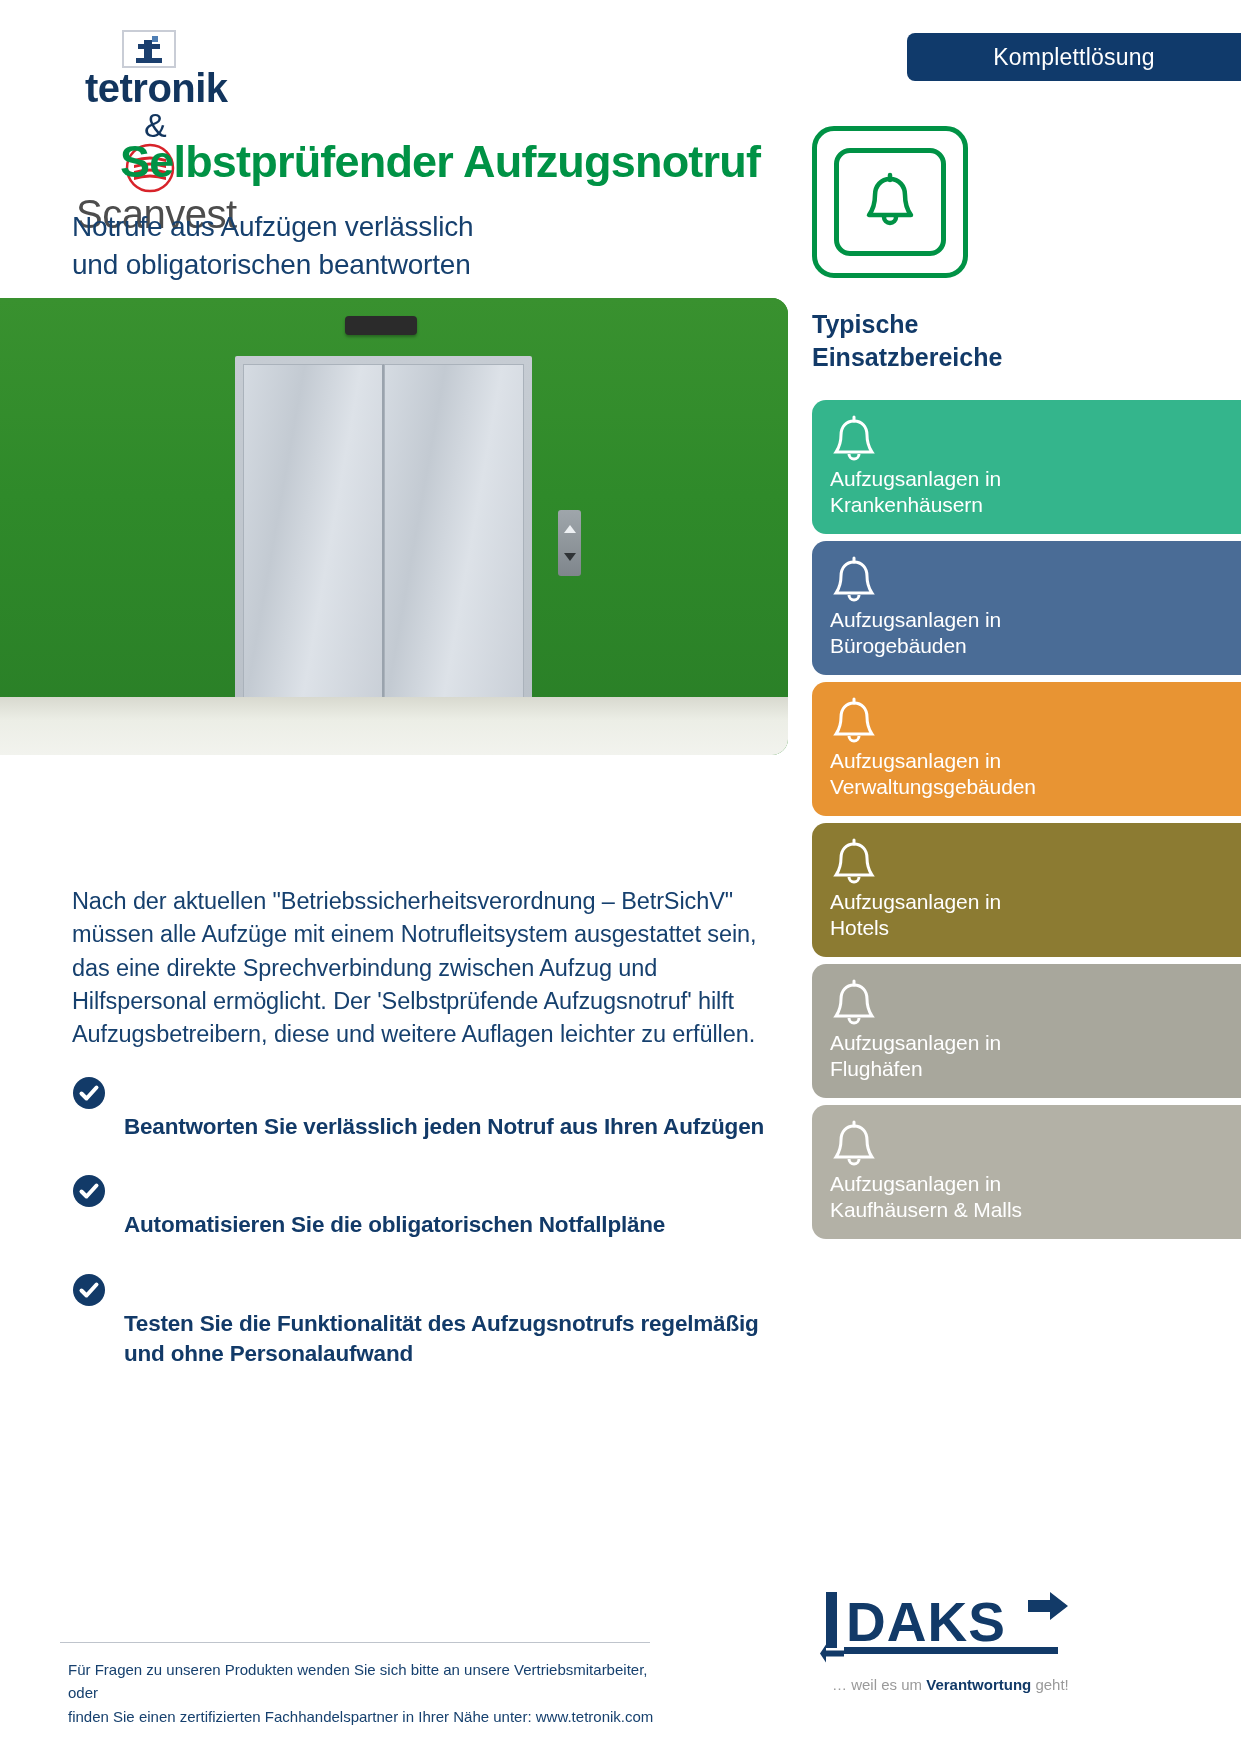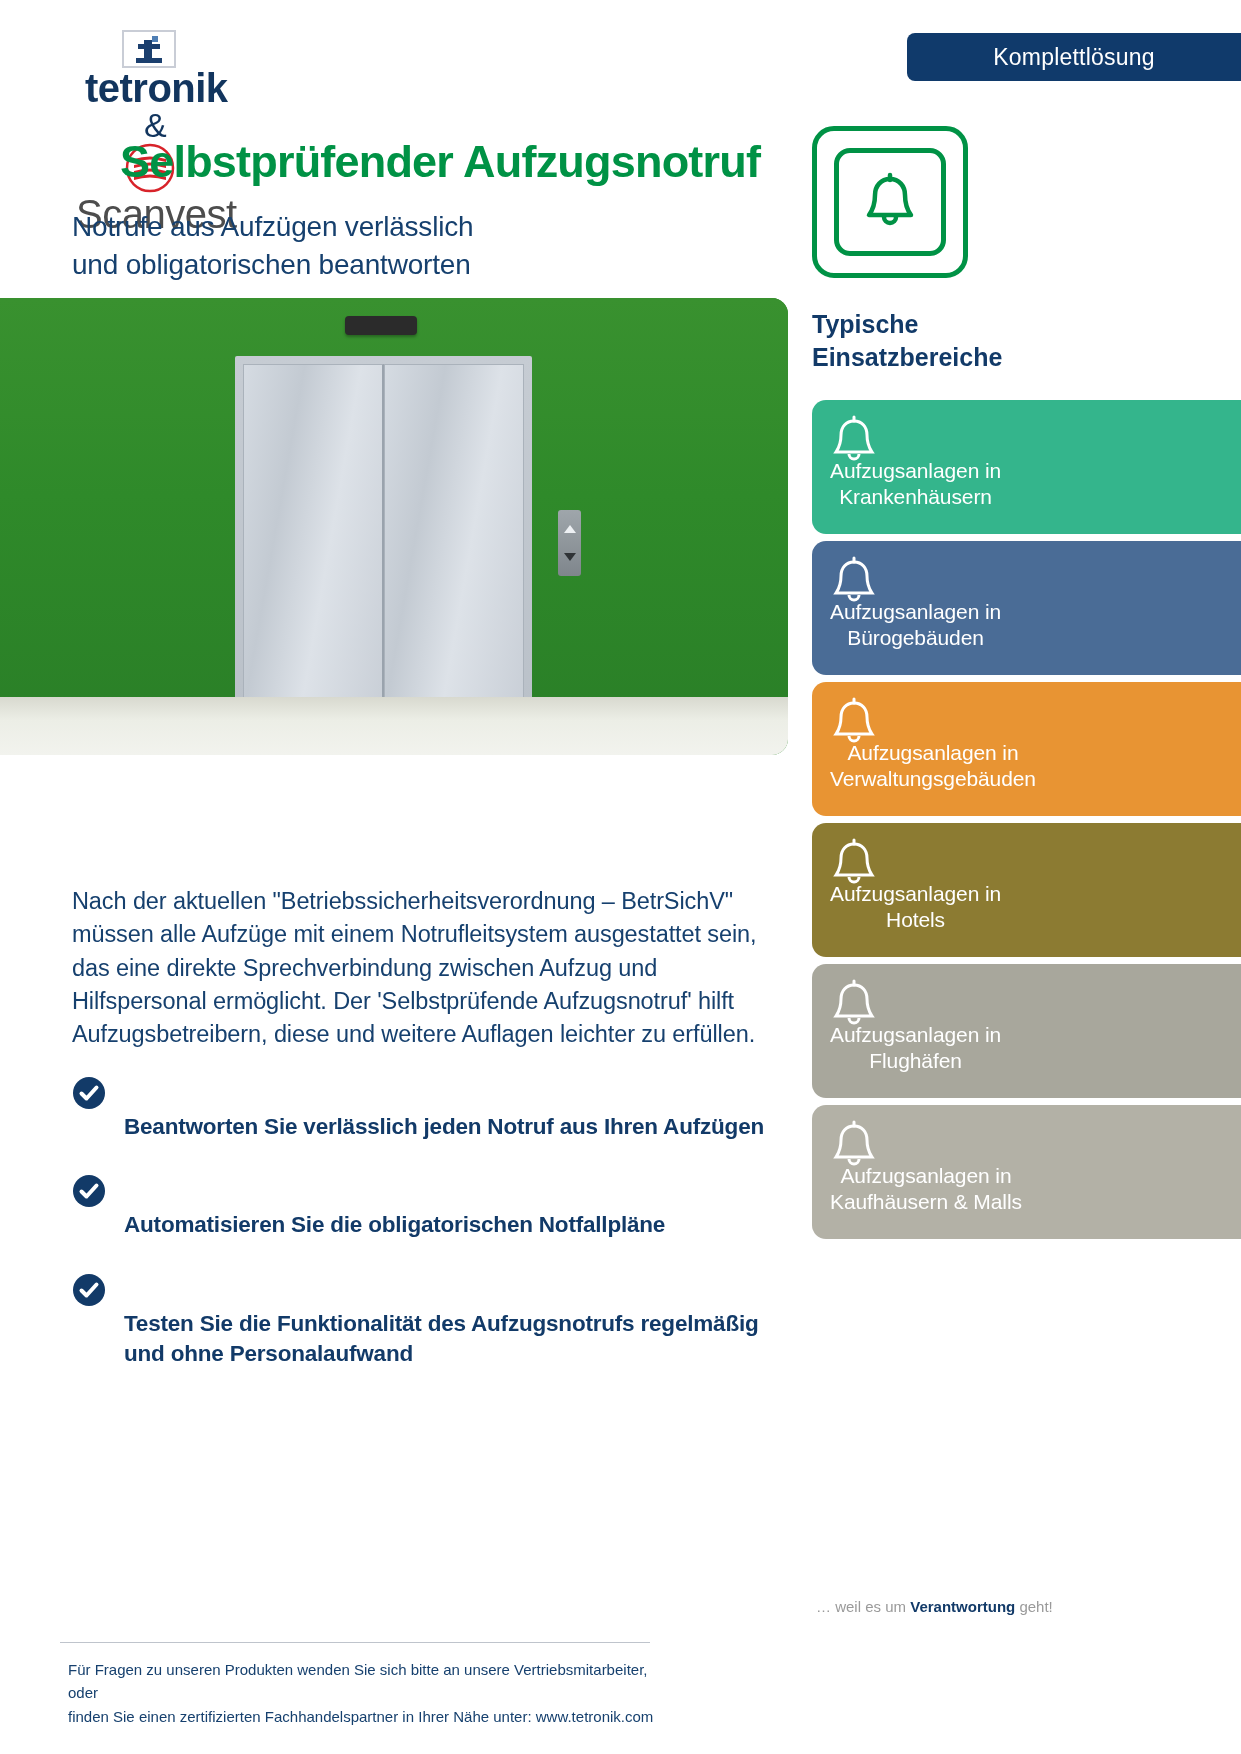--- a/index.html
+++ b/index.html
@@ -276,26 +276,25 @@
     border-radius: 14px 0 0 14px;
     margin-bottom: 7px;
     padding: 14px 0 0 18px;
     color: #ffffff;
     overflow: hidden;
   }
   .tile .tile-bell { display: block; }
   .tile-label {
     position: absolute;
     left: 18px;
-    bottom: 24px;
+    bottom: 16px;
     font-size: 21px;
     line-height: 1.24;
     color: #ffffff;
     letter-spacing: -0.1px;
-    text-align: center;
   }
 
   
   .footer-rule {
     position: absolute;
     left: 60px;
     top: 1642px;
     width: 590px;
     height: 1px;
     background: #bfc4cc;
@@ -318,21 +317,21 @@
     width: 380px;
   }
   .daks-mark {
     position: relative;
     width: 248px;
     height: 78px;
     margin-left: 8px;
   }
   .daks-claim {
     margin-top: 6px;
-    margin-left: 4px;
+    margin-left: 20px;
     font-size: 15px;
     color: #9a9a9a;
     white-space: nowrap;
   }
   .daks-claim b { color: #123a68; font-weight: bold; }
 </style>
 </head>
 <body>
 
 <div class="page">
@@ -525,18 +524,27 @@
 
   <div class="footer-rule"></div>
   <div class="footer-text">
     <div>Für Fragen zu unseren Produkten wenden Sie sich bitte an unsere Vertriebsmitarbeiter, oder</div>
     <div>
       <span>finden Sie einen zertifizierten Fachhandelspartner in Ihrer Nähe unter: </span><b>www.tetronik.com</b>
     </div>
   </div>
 
   <div class="daks">
+    <div class="daks-mark">
+      <svg width="248" height="78" viewBox="0 0 248 78">
+        <rect x="6" y="0" width="11" height="56" fill="#123a68"></rect>
+        <text x="26" y="49" font-family="Liberation Sans, sans-serif" font-size="55" font-weight="bold" fill="#123a68" letter-spacing="1">DAKS</text>
+        <path d="M208 8 l22 0 l0 -8 l18 14 l-18 14 l0 -8 l-22 0 z" fill="#123a68"></path>
+        <path d="M24 62 l0 -7 l214 0 l0 7 z" fill="#123a68"></path>
+        <path d="M24 58.5 l-18 0 l0 -6 l-6 9 l6 9 l0 -6 l18 0 z" fill="#123a68"></path>
+      </svg>
+    </div>
     <div class="daks-claim">
       <span>… weil es um </span><b>Verantwortung</b><span> geht!</span>
     </div>
   </div>
 
 </div>
 
 </body></html>

